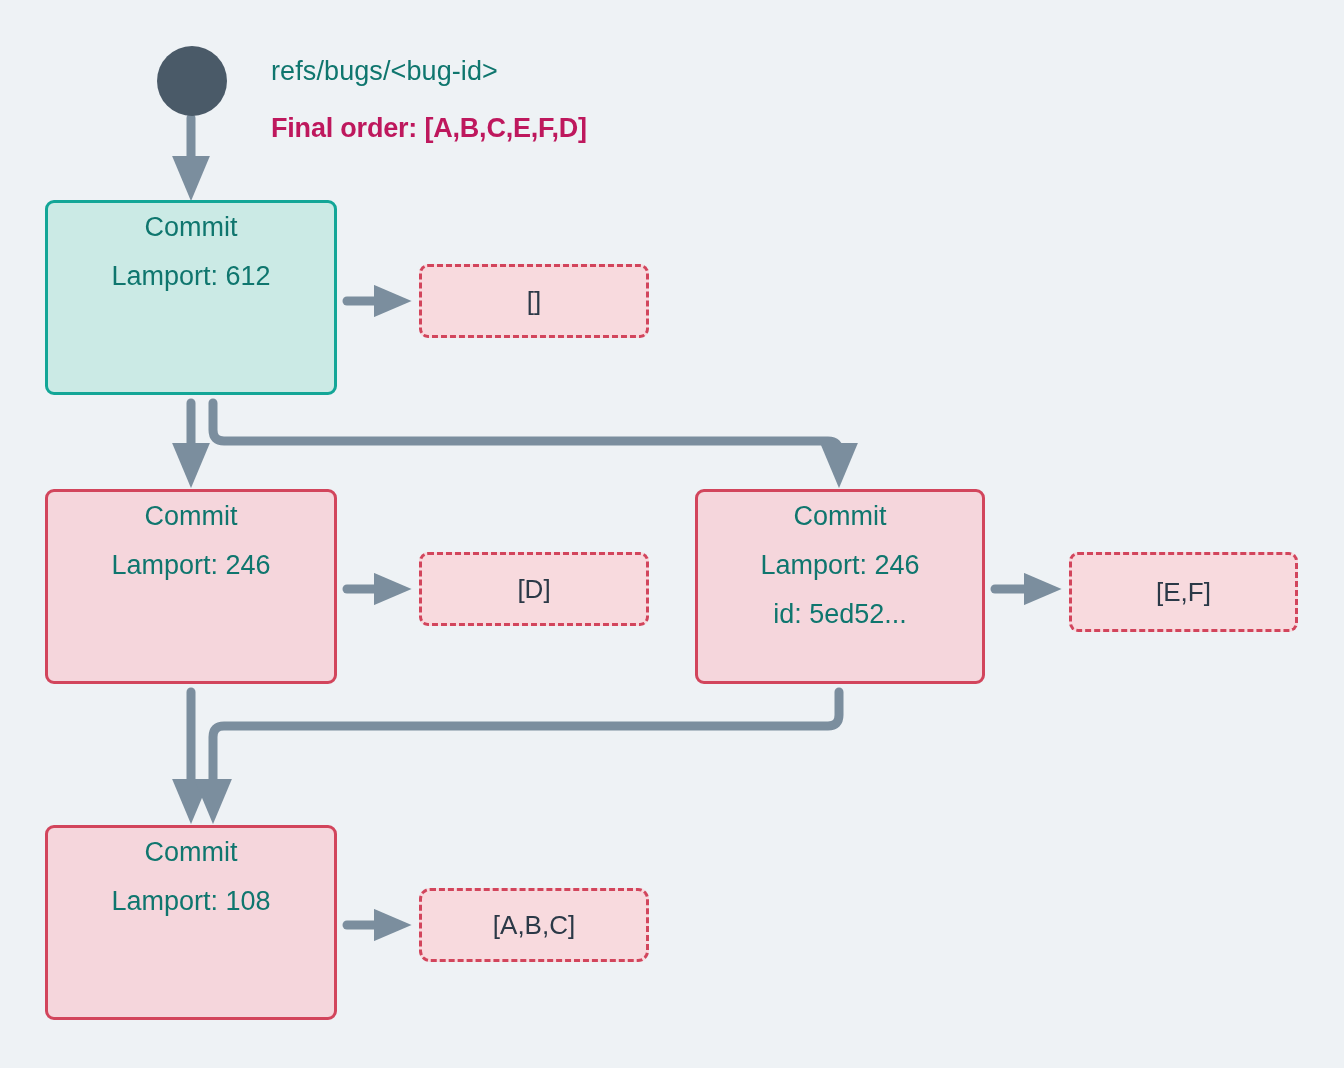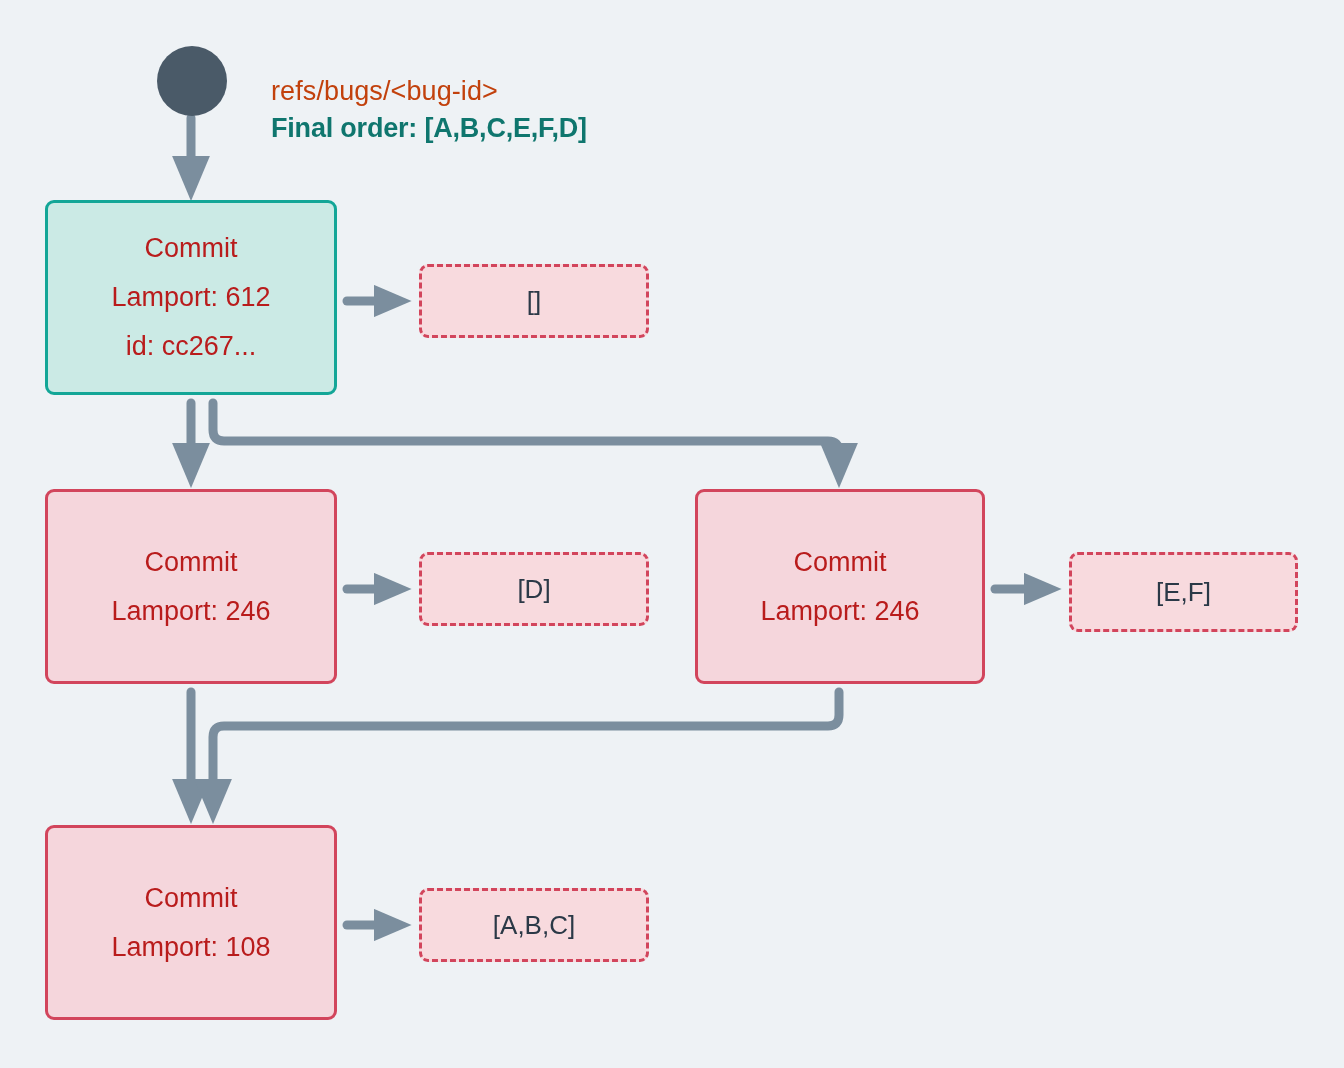--- a/index.html
+++ b/index.html
@@ -34,46 +34,44 @@
     width: 70px;
     height: 70px;
     border-radius: 50%;
     background: #4a5a68;
   }
   .ref-label {
     position: absolute;
     left: 271px;
     top: 56px;
     font-size: 27px;
-    color: #c2410c;
+    color: #0f766e;
     white-space: nowrap;
     letter-spacing: 0.1px;
-    margin-top: 20px;
   }
   .final-order {
     position: absolute;
     left: 271px;
     top: 113px;
     font-size: 27px;
     font-weight: bold;
-    color: #0f766e;
+    color: #be185d;
     white-space: nowrap;
     letter-spacing: -0.2px;
   }
 
   
   .node {
     position: absolute;
     box-sizing: border-box;
     border-radius: 9px;
     display: flex;
     flex-direction: column;
     align-items: center;
-    justify-content: center;
-    color: #b91c1c;
+    color: #0f766e;
     font-size: 27px;
     line-height: 49px;
   }
   .node .line {
     white-space: nowrap;
   }
   .node.teal {
     background: #cbeae5;
     border: 3px solid #13a697;
   }
@@ -96,21 +94,21 @@
     border-radius: 9px;
     display: flex;
     align-items: center;
     justify-content: center;
     font-size: 26px;
     color: #2b3947;
   }
   #ops-head   { left: 419px;  top: 264px; width: 230px; height: 74px; }
   #ops-left   { left: 419px;  top: 552px; width: 230px; height: 74px; }
   #ops-right  { left: 1069px; top: 552px; width: 229px; height: 80px; }
-  #ops-bottom { left: 419px;  top: 888px; width: 230px; height: 74px; }
+  #ops-bottom { left: 419px;  top: 888px; width: 230px; height: 74px; border-radius: 11px; }
 </style>
 </head>
 <body>
 
 <div id="canvas">
 
   <svg id="edges" viewBox="0 0 1344 1068" xmlns="http://www.w3.org/2000/svg">
     <defs>
       <marker id="ah" markerWidth="5" markerHeight="4.2" refX="2.1" refY="2.1" orient="auto" markerUnits="strokeWidth">
         <path d="M0,0 L5,2.1 L0,4.2 z" fill="#7b8e9e"></path>
@@ -139,31 +137,31 @@
     <path d="M347,925 L390,925" stroke="#7b8e9e" stroke-width="9" fill="none" stroke-linecap="round" marker-end="url(#ah-wide)"></path>
   </svg>
 
   <div class="root-dot"></div>
   <div class="ref-label">refs/bugs/&lt;bug-id&gt;</div>
   <div class="final-order">Final order: [A,B,C,E,F,D]</div>
 
   <div id="node-head" class="node teal">
     <div class="line">Commit</div>
     <div class="line">Lamport: 612</div>
-    <div class="line">id: cc267...</div>
   </div>
 
   <div id="node-left" class="node pink">
     <div class="line">Commit</div>
     <div class="line">Lamport: 246</div>
   </div>
 
   <div id="node-right" class="node pink">
     <div class="line">Commit</div>
     <div class="line">Lamport: 246</div>
+    <div class="line">id: 5ed52...</div>
   </div>
 
   <div id="node-bottom" class="node pink">
     <div class="line">Commit</div>
     <div class="line">Lamport: 108</div>
   </div>
 
   <div id="ops-head" class="oplist">[]</div>
   <div id="ops-left" class="oplist">[D]</div>
   <div id="ops-right" class="oplist">[E,F]</div>

